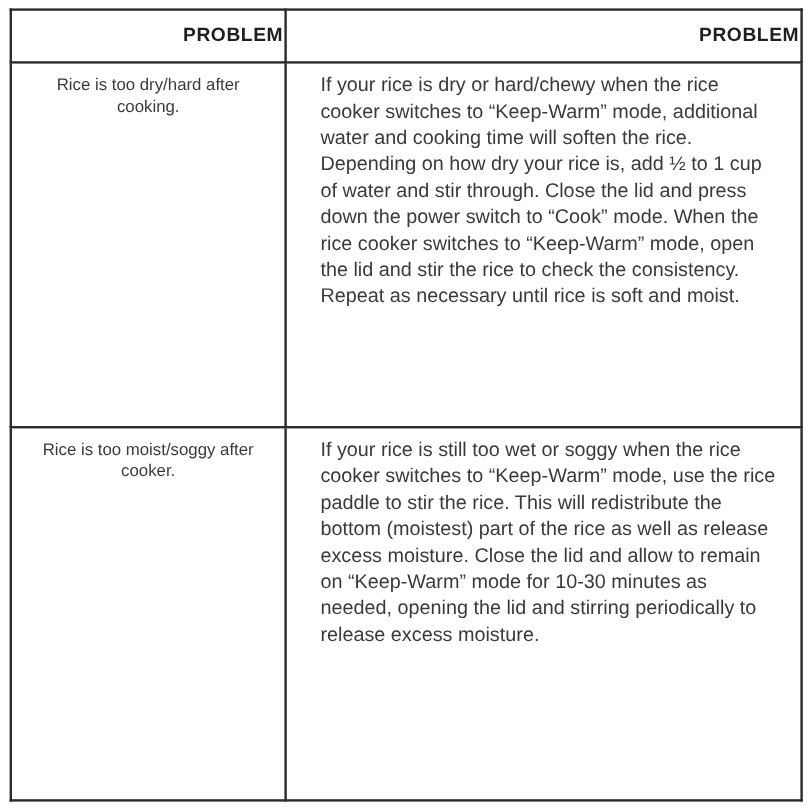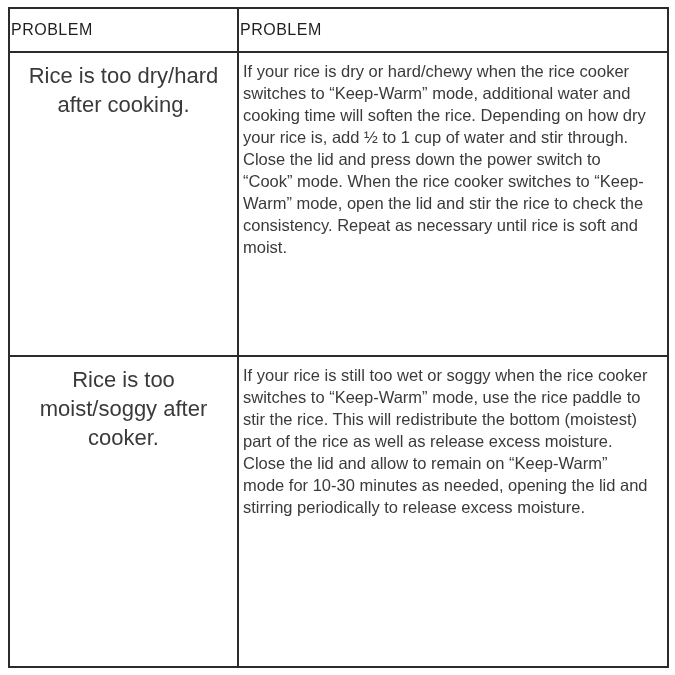--- a/index.html
+++ b/index.html
@@ -27,39 +27,39 @@
   table.trouble td {
     border: 2px solid #2b2b2b;
     box-sizing: border-box;
   }
   col.col-problem { width: 229px; }
   col.col-solution { width: 430px; }
 
   th.hdr {
     height: 44px;
     font-size: 16px;
-    font-weight: normal;
+    font-weight: bold;
     color: #1f1f1f;
-    text-align: left;
+    text-align: right;
     vertical-align: middle;
     letter-spacing: 0.5px;
     font-family: "Liberation Sans", sans-serif;
   }
   td.problem-cell {
     vertical-align: top;
     text-align: center;
     padding: 8px 14px 0 14px;
-    font-size: 22px;
+    font-size: 14px;
     line-height: 1.32;
     color: #3a3a3a;
   }
   td.solution-cell {
     vertical-align: top;
     text-align: left;
-    padding: 8px 14px 0 4px;
+    padding: 8px 14px 0 28px;
     font-size: 16.5px;
     line-height: 1.33;
     color: #3a3a3a;
   }
   tr.row-1 { height: 304px; }
   tr.row-2 { height: 311px; }
 </style>
 </head>
 <body>
 

